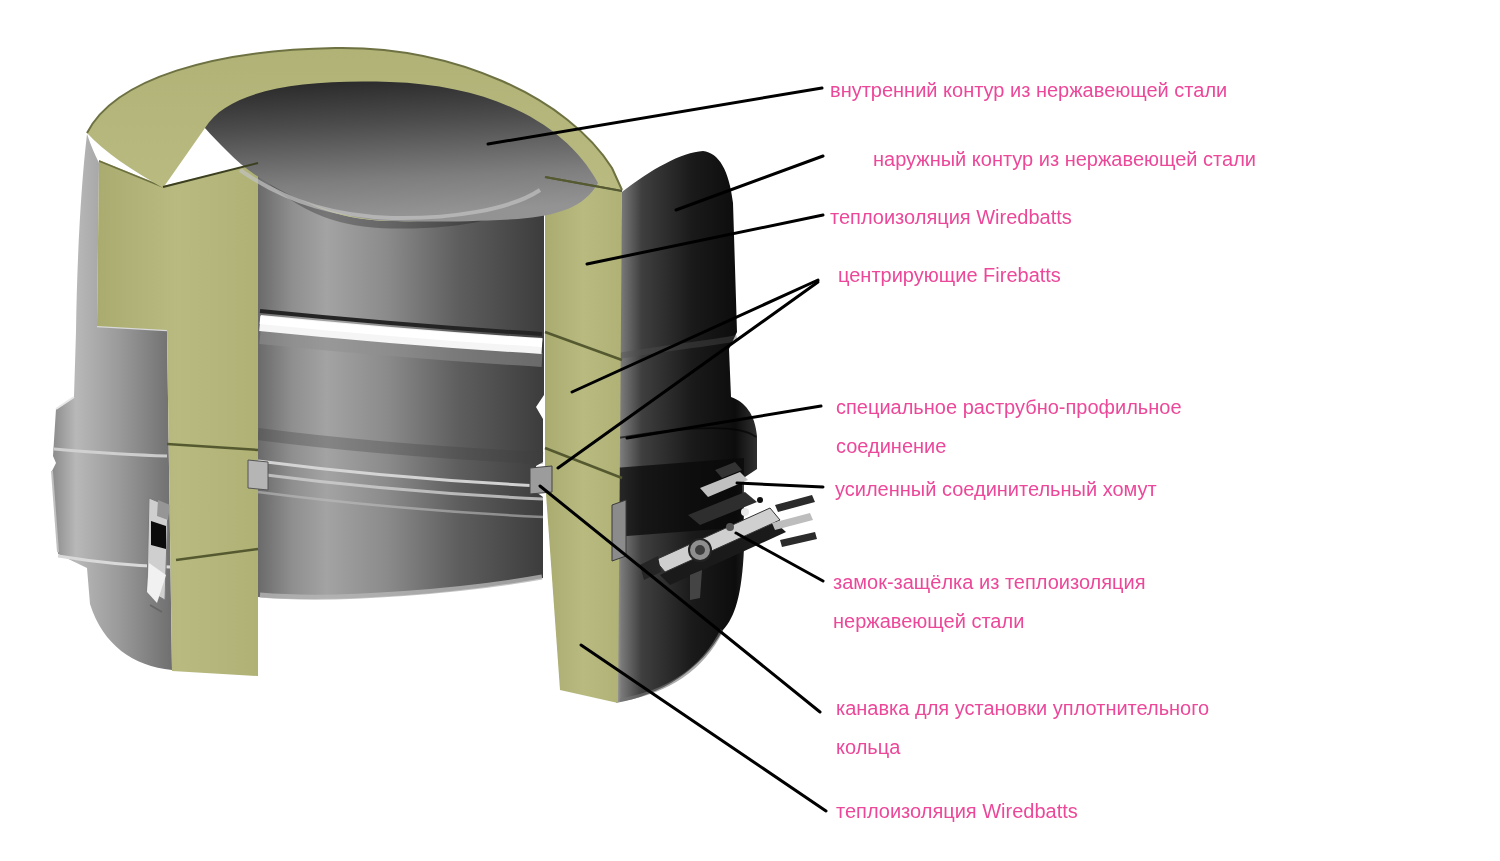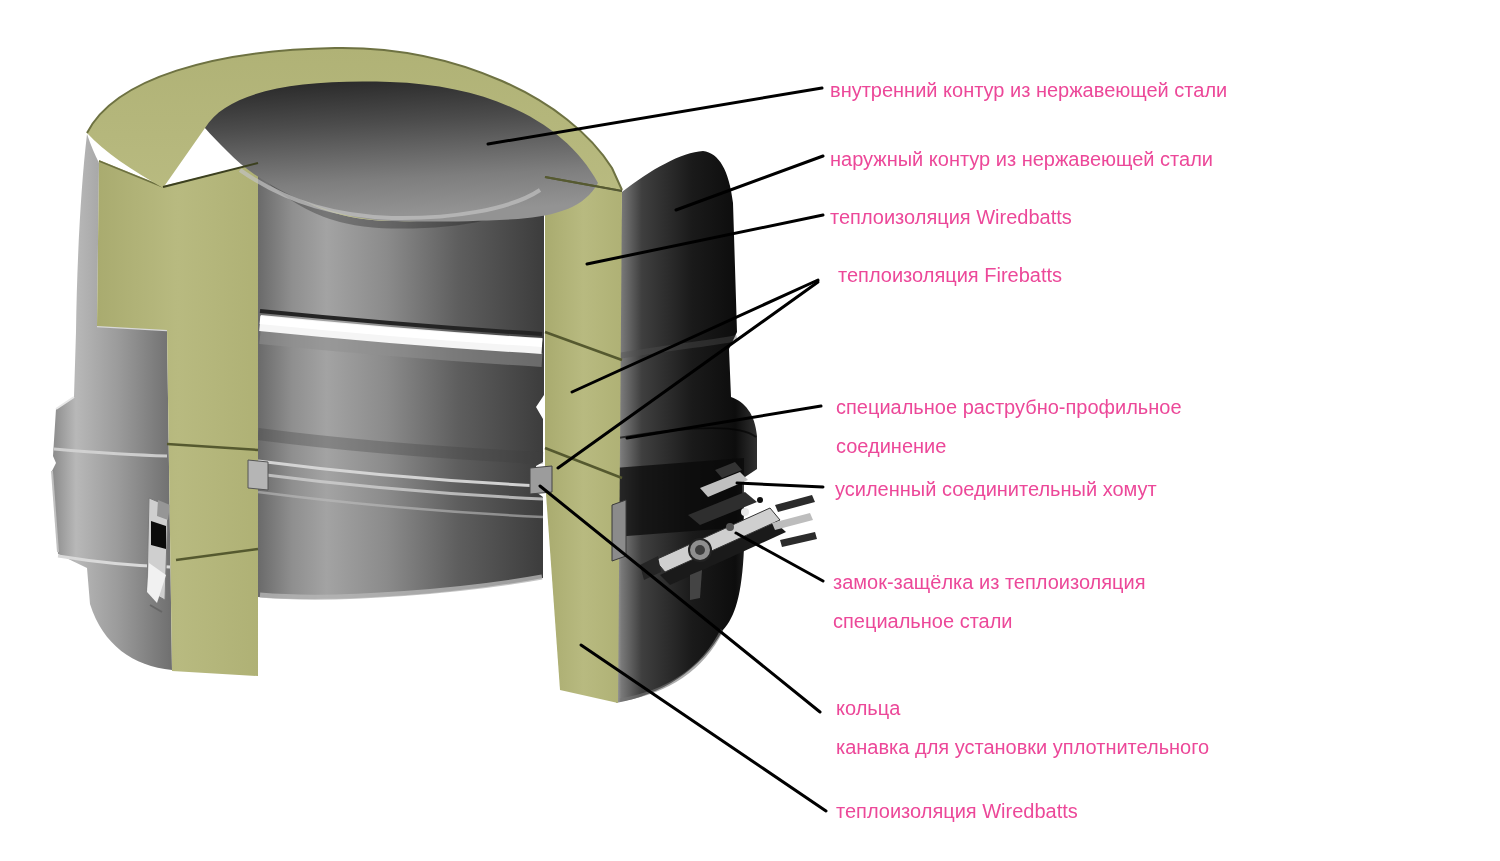--- a/index.html
+++ b/index.html
@@ -173,41 +173,41 @@
     <line x1="737" y1="483" x2="823" y2="487"></line>
     <line x1="736" y1="533" x2="823" y2="581"></line>
     <line x1="540" y1="486" x2="820" y2="712"></line>
     <line x1="581" y1="645" x2="826" y2="811"></line>
   </g>
 </svg>
 
 <div class="callout" style="left:830px;top:71px">
   <span>внутренний контур из нержавеющей стали</span>
 </div>
-<div class="callout" style="left:830px;top:140px">
+<div class="callout" style="left:873px;top:140px">
   <span>наружный контур из нержавеющей стали</span>
 </div>
 <div class="callout" style="left:830px;top:198px">
   <span>теплоизоляция Wiredbatts</span>
 </div>
 <div class="callout" style="left:838px;top:256px">
-  <span>теплоизоляция Firebatts</span>
+  <span>центрирующие Firebatts</span>
 </div>
 <div class="callout" style="left:835px;top:470px">
   <span>усиленный соединительный хомут</span>
 </div>
 <div class="callout" style="left:836px;top:388px">
   <span>специальное раструбно-профильное</span>
   <span>соединение</span>
 </div>
 <div class="callout" style="left:833px;top:563px">
   <span>замок-защёлка из теплоизоляция</span>
-  <span>специальное стали</span>
+  <span>нержавеющей стали</span>
 </div>
 <div class="callout" style="left:836px;top:689px">
+  <span>канавка для установки уплотнительного</span>
   <span>кольца</span>
-  <span>канавка для установки уплотнительного</span>
 </div>
 <div class="callout" style="left:836px;top:792px">
   <span>теплоизоляция Wiredbatts</span>
 </div>
 
 </div>
 
 </body></html>

